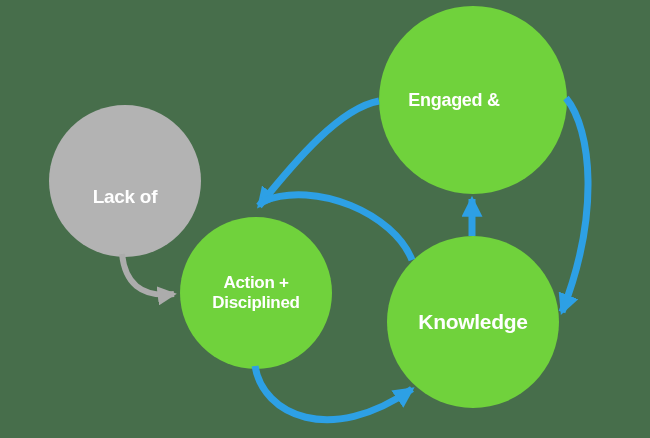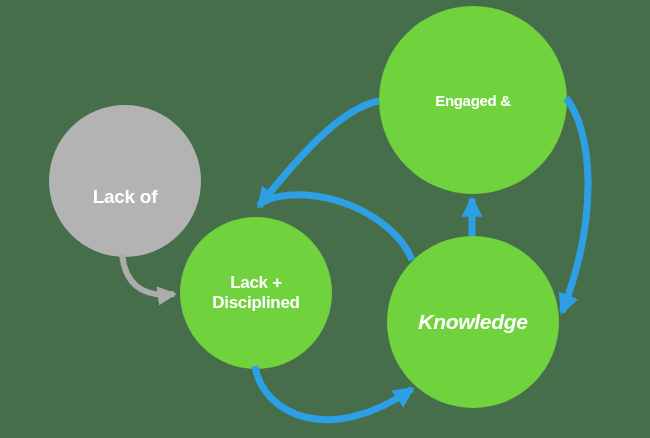--- a/index.html
+++ b/index.html
@@ -15,22 +15,22 @@
     display:flex;flex-direction:column;
     align-items:center;justify-content:center;
     text-align:center;
     color:#FFFFFF;
     font-weight:bold;
     letter-spacing:-0.3px;
     pointer-events:none;
   }
   .label-lack     {left:49px;  top:121px; width:152px; height:152px; font-size:19px;   line-height:26px;}
   .label-ideas    {left:180px; top:217px; width:152px; height:152px; font-size:17px;   line-height:20px;}
-  .label-engaged  {left:379px; top:6px;   width:188px; height:188px; font-size:15px; line-height:23px;text-align:center;}
-  .label-knowledge{left:387px; top:236px; width:172px; height:172px; font-size:21px;   line-height:24px;font-style:italic;}
+  .label-engaged  {left:360px; top:6px;   width:188px; height:188px; font-size:18px; line-height:23px;text-align:center;}
+  .label-knowledge{left:387px; top:236px; width:172px; height:172px; font-size:21px;   line-height:24px;}
 </style>
 </head>
 <body>
 
 <div class="stage">
 
   <svg width="650" height="438" viewBox="0 0 650 438">
     <defs>
       <marker id="head-blue" viewBox="0 0 10 10" refX="8.5" refY="5" markerWidth="3" markerHeight="3" orient="auto">
         <path d="M0 0 L10 5 L0 10 Z" fill="#2DA0E5"></path>
@@ -58,21 +58,21 @@
     <path d="M 472 236 L 472 199" fill="none" stroke-width="7" marker-end="url(#head-blue)" stroke="#2DA0E5"></path>
 
     <path d="M 566 98 C 592 130, 600 215, 562 312" fill="none" stroke-width="7" marker-end="url(#head-blue)" stroke="#2DA0E5"></path>
   </svg>
 
   <div class="node-label label-lack">
     <div>Lack of</div>
   </div>
 
   <div class="node-label label-ideas">
-    <div>Lack +</div>
+    <div>Action +</div>
     <div>Disciplined</div>
   </div>
 
   <div class="node-label label-engaged">
     <div>Engaged &amp;</div>
   </div>
 
   <div class="node-label label-knowledge">
     <div>Knowledge</div>
   </div>

